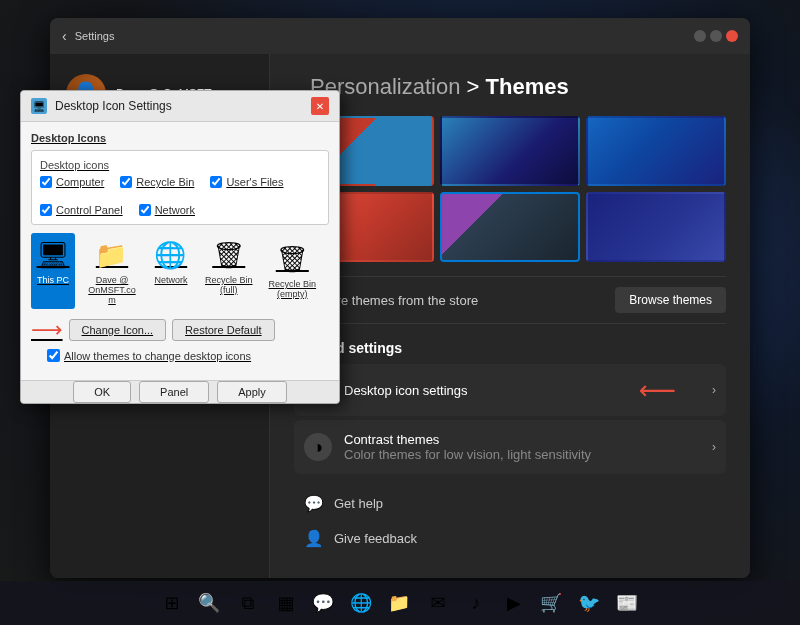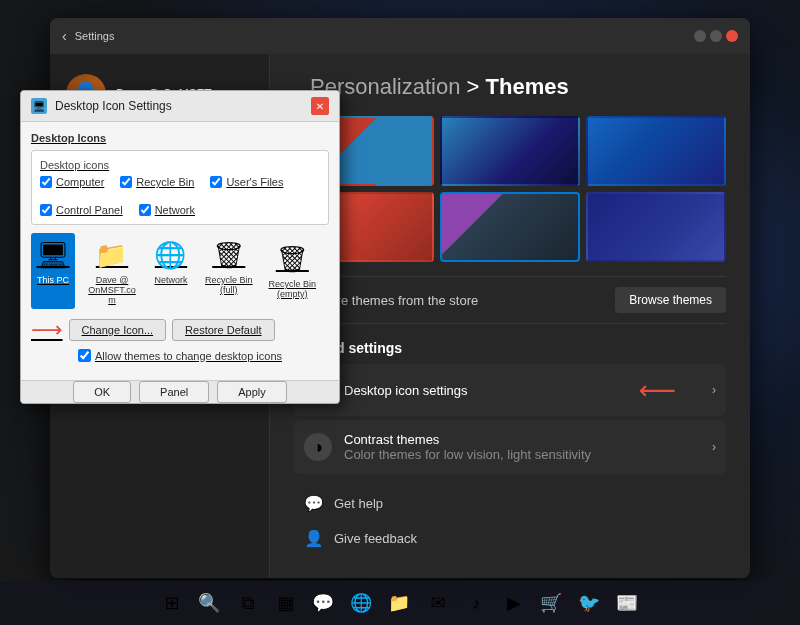--- a/index.html
+++ b/index.html
@@ -416,21 +416,20 @@
       color: #222;
     }
 
     .allow-themes-row {
       display: flex;
       align-items: center;
       gap: 4px;
       margin: 6px 16px 8px;
       font-size: 11px;
       color: #333;
-      justify-content: center;
     }
 
     .dialog-footer {
       display: flex;
       justify-content: center;
       gap: 8px;
       padding: 0 10px;
       background: #e8e8e8;
       border-top: 1px solid #ccc;
       border-radius: 0 0 4px 4px;

